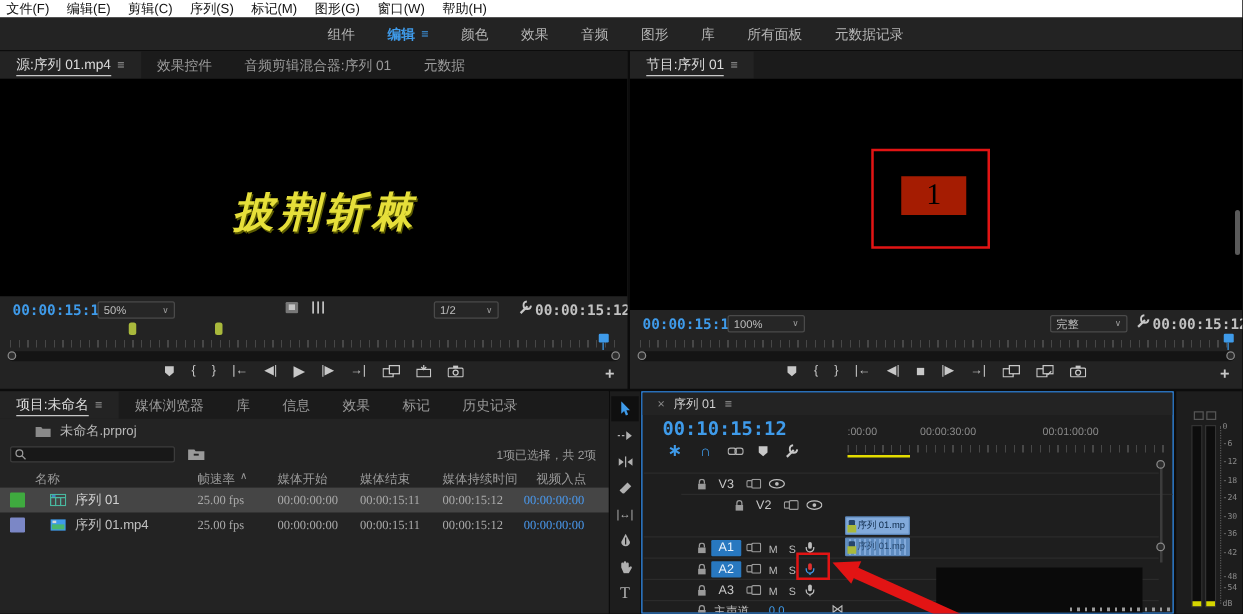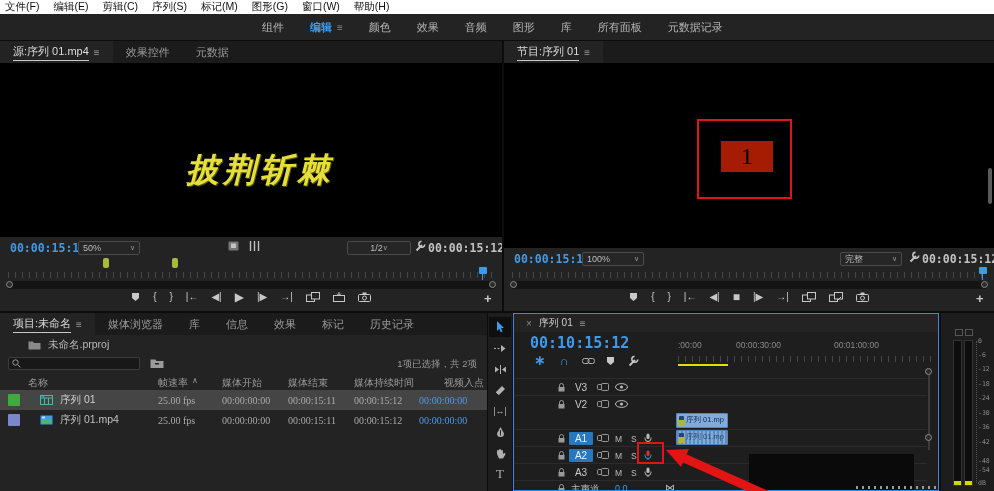--- a/index.html
+++ b/index.html
@@ -79,20 +79,23 @@
 <div class="panel" style="left:0;top:41px;width:502px;height:270px;">
   <div class="tabsrow">
     <div class="tab active">
       <span class="tlabel">源:序列 01.mp4</span>
       <span class="ham">≡</span>
     </div>
     <div class="tab">
         <span>效果控件</span>
       </div>
     <div class="tab">
+        <span>音频剪辑混合器:序列 01</span>
+      </div>
+    <div class="tab">
         <span>元数据</span>
       </div>
   </div>
   <div class="screen" style="top:22px;height:174px;">
     <div style="position:absolute;left:120px;top:85px;width:280px;text-align:center;color:#e6df3a;font-size:33px;font-weight:bold;font-style:italic;font-family:'Liberation Serif','DejaVu Serif',serif;letter-spacing:4px;text-shadow:1px 1px 0 #5a5a00;">披荆斩棘</div>
   </div>
 
   <div class="tc tc-blue abs" style="left:10px;top:200px;">00:00:15:11</div>
   <div class="dd" style="left:78px;top:200px;width:62px;">
     <span>50%</span>
@@ -102,21 +105,21 @@
     <svg width="11" height="10">
         <rect x="0.5" y="0.5" width="10" height="9" rx="1" fill="#777"></rect>
         <rect x="3" y="2.5" width="5" height="4.5" fill="#c4c4c4"></rect>
       </svg>
   </span>
   <span class="abs" style="left:248px;top:200px;">
     <svg width="13" height="10">
         <path d="M2.5 0v10M6.5 0v10M10.5 0v10" stroke="#c0c0c0" stroke-width="1.4"></path>
       </svg>
   </span>
-  <div class="dd" style="left:347px;top:200px;width:64px;justify-content:center;">
+  <div class="dd" style="left:347px;top:200px;width:52px;">
     <span>1/2</span>
     <span class="chev">∨</span>
   </div>
   <span class="abs" style="left:414px;top:199px;">
     <svg width="12" height="12">
         <path d="M2.5 10.5L8 5" stroke="#c8c8c8" stroke-width="1.8"></path>
         <path d="M7.5 1.2a3 3 0 103.3 3.3" fill="none" stroke="#c8c8c8" stroke-width="1.5"></path>
       </svg>
   </span>
   <div class="tc tc-gray abs" style="left:428px;top:200px;">00:00:15:12</div>
@@ -297,21 +300,21 @@
 
   <div class="thead" style="top:63px;border-bottom:1px solid #161616;">
     <span class="abs" style="left:28px;">名称</span>
     <span class="abs" style="left:158px;display:flex;gap:4px;">
       <span>帧速率</span>
       <span style="font-size:8px;">∧</span>
     </span>
     <span class="abs" style="left:222px;">媒体开始</span>
     <span class="abs" style="left:288px;">媒体结束</span>
     <span class="abs" style="left:354px;">媒体持续时间</span>
-    <span class="abs" style="left:444px;">视频入点</span>
+    <span class="abs" style="left:429px;">视频入点</span>
   </div>
 
   <div class="prow" style="top:77px;background:#454545;">
     <span class="labelsq" style="background:#3faa3f;"></span>
     <span class="abs" style="left:40px;top:5px;">
       <svg width="13" height="10">
           <rect x="0.5" y="0.5" width="12" height="9" fill="none" stroke="#49b8a0"></rect>
           <path d="M0.5 3h12M4.5 3v7M8.5 3v7" stroke="#49b8a0"></path>
           <rect x="1.5" y="1.2" width="3" height="1.2" fill="#3f9bea"></rect>
         </svg>
@@ -432,21 +435,21 @@
         </svg>
       </span>
     <span class="abs" style="left:100px;top:4px;">
         <svg width="13" height="8">
           <ellipse cx="6.5" cy="4" rx="6" ry="3.4" fill="none" stroke="#bdbdbd"></ellipse>
           <circle cx="6.5" cy="4" r="1.5" fill="#bdbdbd"></circle>
         </svg>
       </span>
   </div>
 
-  <div class="trow" style="top:81px;">
+  <div class="trow" style="top:81px;margin-left:30px;">
     <span class="abs" style="left:43px;top:4px;">
         <svg width="7" height="9">
           <path d="M1.5 4V2.5a2 2 0 014 0V4" fill="none" stroke="#9a9a9a"></path>
           <rect x="0.5" y="4" width="6" height="4.5" fill="#9a9a9a"></rect>
         </svg>
       </span>
     <span class="badge">V2</span>
     <span class="abs" style="left:82px;top:4px;">
         <svg width="12" height="8">
           <rect x="0.5" y="1.5" width="7" height="5" rx="1" fill="none" stroke="#9a9a9a"></rect>

